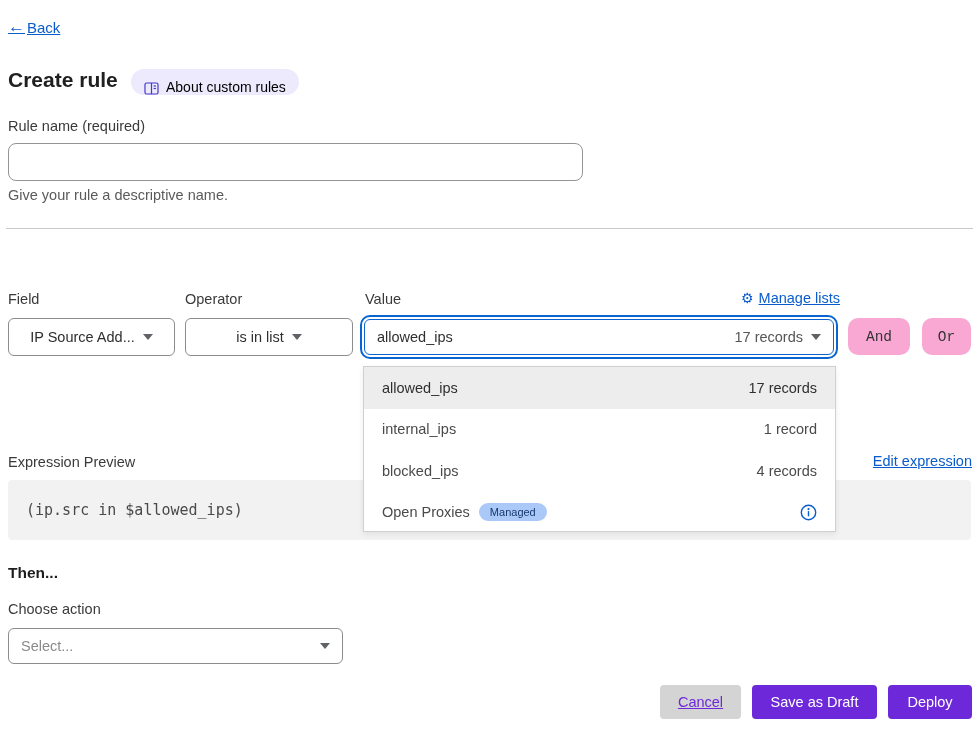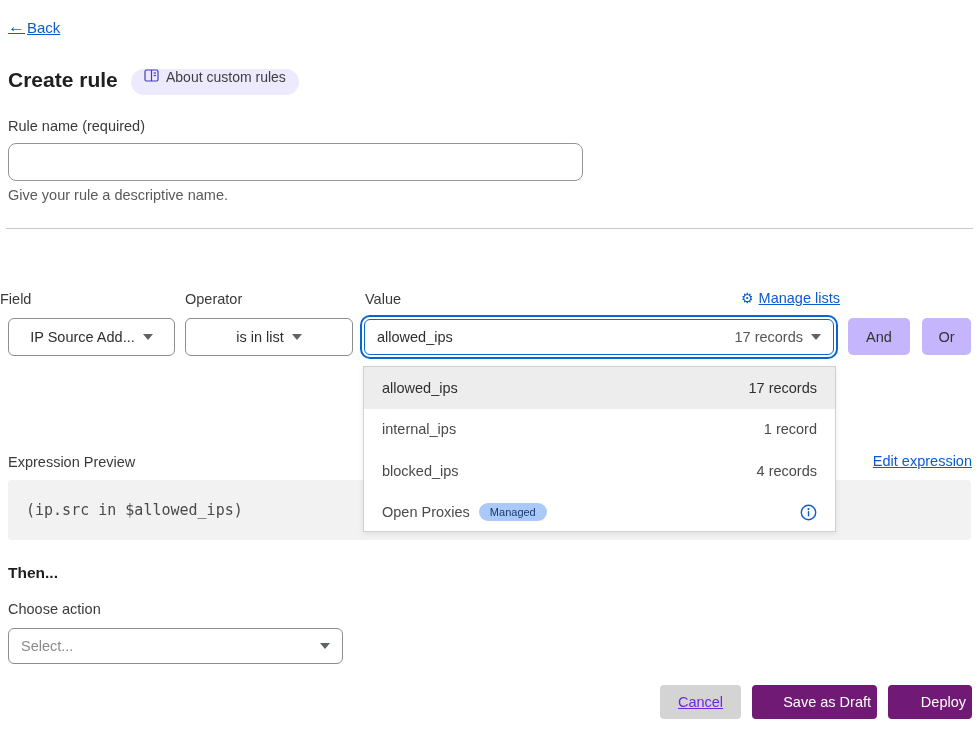--- a/index.html
+++ b/index.html
@@ -8,22 +8,22 @@
   .canvas { position:relative; width:979px; height:739px; background:#fff; overflow:hidden; }
 
   a, .link { color:#0a5ccc; text-decoration:underline; cursor:pointer; }
 
   
   .back { position:absolute; left:8px; top:17px; font-size:15px; display:flex; align-items:center; gap:2px; }
   .back .arrow { font-size:17px; text-decoration:none; }
 
   
   .title { position:absolute; left:8px; top:68px; font-size:21px; font-weight:bold; color:#202020; }
-  .about-badge { position:absolute; left:131px; top:69px; height:26px; display:flex; align-items:flex-start; gap:7px;
-                 background:#eceafc; color:#404040; border-radius:13px; padding:0 13px; font-size:14px; cursor:pointer; }
+  .about-badge { position:absolute; left:131px; top:69px; height:26px; display:flex; align-items:flex-end; gap:7px;
+                 background:#eceafc; color:#000000; border-radius:13px; padding:0 13px; font-size:14px; cursor:pointer; }
 
   
   .field-label { position:absolute; font-size:14.5px; color:#3a3a3a; }
   .rule-name-input { position:absolute; left:8px; top:143px; width:575px; height:38px; border:1px solid #949494;
                      border-radius:8px; padding:0 12px; font-size:14.5px; font-family:"Liberation Sans",sans-serif; outline:none; }
   .helper { position:absolute; left:8px; top:187px; font-size:14.5px; color:#5a5a5a; }
 
   .divider { position:absolute; left:6px; right:6px; top:228px; border-top:1px solid #c9c9c9; }
 
   .section-heading { position:absolute; left:8px; font-size:15.5px; font-weight:bold; color:#1e1e1e; }
@@ -33,22 +33,22 @@
                 display:flex; align-items:center; justify-content:center; padding:0 12px; font-size:14.5px; color:#2e2e2e; cursor:pointer; }
   .tri { width:0; height:0; border-left:5px solid transparent; border-right:5px solid transparent; border-top:6px solid #5f6368; margin-left:8px; }
 
   
   .value-combo-outer { position:absolute; left:360px; top:315px; width:478px; height:44px; border:2px solid #0a65d0;
                        border-radius:10px; padding:2px; background:#fff; cursor:pointer; }
   .value-combo-inner { width:100%; height:100%; border:1.5px solid #0a65d0; border-radius:6px;
                        display:flex; align-items:center; justify-content:space-between; padding:0 12px; font-size:14.5px; }
   .value-combo-inner .meta { color:#555; display:flex; align-items:center; }
 
-  .gray-btn { background:#c4b5fd; border:none; border-radius:5px; color:#333; font-size:14.5px;
-              font-family:Liberation Sans, sans-serif; cursor:pointer; }
+  .gray-btn { background:#f9a8d4; border:none; border-radius:10px; color:#333; font-size:14.5px;
+              font-family:Liberation Mono, monospace; cursor:pointer; }
   .andor { position:absolute; top:318px; height:37px; }
 
   .manage-lists { position:absolute; top:290px; right:139px; display:flex; align-items:center; gap:5px; font-size:14.5px; }
   .gear { color:#0a5ccc; font-size:14px; text-decoration:none; }
 
   
   .dropdown { position:absolute; left:363px; top:366px; width:473px; height:166px; background:#fff;
               border:1px solid #d0d0d0; box-shadow:0 2px 6px rgba(0,0,0,0.08); z-index:5; }
   .dd-row { height:41.5px; display:flex; align-items:center; justify-content:space-between; padding:0 18px;
             font-size:14.5px; color:#4a4a4a; cursor:pointer; }
@@ -63,21 +63,21 @@
                 display:flex; align-items:center; padding:0 18px; }
   .code-block code { font-family:"DejaVu Sans Mono","Liberation Mono",monospace; font-size:15px; color:#4a4a4a; }
 
   
   .action-select { position:absolute; left:8px; top:628px; width:335px; height:36px; border:1px solid #8d8d8d; border-radius:6px;
                    display:flex; align-items:center; justify-content:space-between; padding:0 12px; font-size:14.5px; color:#8a8a8a; cursor:pointer; }
 
   
   .footer-btn { position:absolute; top:685px; height:34px; border:none; border-radius:4px; font-size:14.5px;
                 font-family:"Liberation Sans",sans-serif; cursor:pointer; }
-  .btn-blue { background:#701a75; color:#fff;text-align:right; }
+  .btn-blue { background:#6d28d9; color:#fff; }
   .btn-gray { background:#d4d4d4; color:#6d28d9;text-decoration:underline; }
 </style>
 </head>
 <body>
 
 <div class="canvas">
 
   <a class="back">
     <span class="arrow">←</span>
       <span>Back</span>
@@ -96,21 +96,21 @@
     <span>About custom rules</span>
   </div>
 
   <label class="field-label" style="left:8px; top:118px;">Rule name (required)</label>
   <input class="rule-name-input" type="text" value="" style="">
   <div class="helper">Give your rule a descriptive name.</div>
 
   <div class="divider"></div>
 
 
-  <label class="field-label" style="left:0; top:291px;">Field</label>
+  <label class="field-label" style="left:8px; top:291px;">Field</label>
   <label class="field-label" style="left:185px; top:291px;">Operator</label>
   <label class="field-label" style="left:365px; top:291px;">Value</label>
 
   <div class="manage-lists">
     <span class="gear">⚙</span>
     <span class="link">Manage lists</span>
   </div>
 
   <div class="select-box" style="left:8px; width:167px;">
     <span>IP Source Add...</span>

